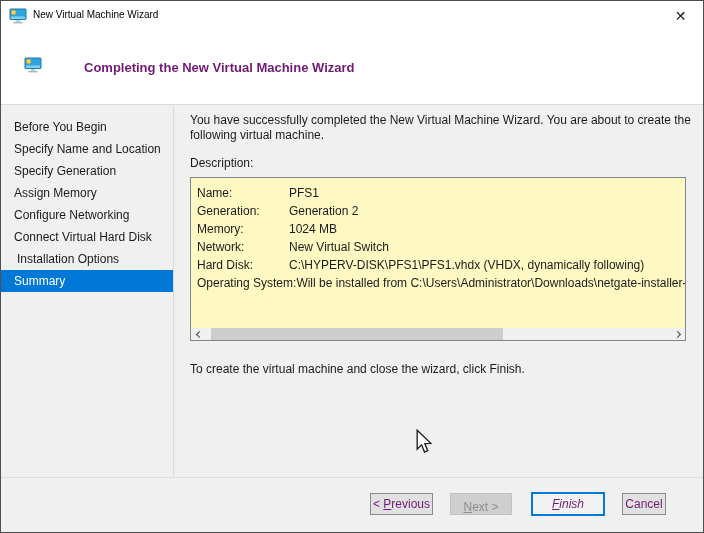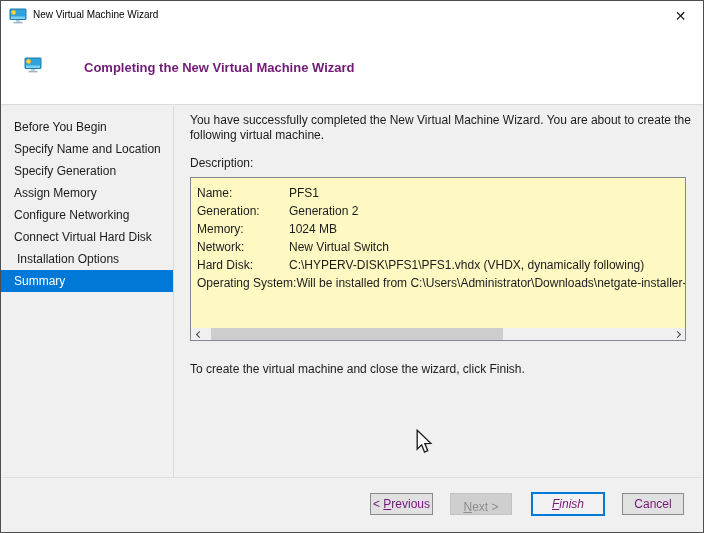--- a/index.html
+++ b/index.html
@@ -41,21 +41,21 @@
   .sb-thumb{position:absolute;left:20px;top:0;width:292px;height:12px;background:#cdcdcd;}
 
   .finish-note{position:absolute;left:189px;top:361px;}
   .hline{position:absolute;left:0;top:476px;width:702px;height:1px;background:#dfdfdf;}
 
   .btn{position:absolute;height:22px;background:#e1e1e1;border:1px solid #8a8a8a;display:flex;align-items:center;justify-content:center;font-size:12px;color:#701a75;cursor:default;}
   .btn .u{text-decoration:underline;}
   .btn-previous{left:369px;top:492px;width:63px;}
   .btn-next{left:449px;top:492px;width:62px;background:#cfcfcf;border-color:#c2c2c2;color:#8d8d8d;align-items:flex-end;}
   .btn-finish{left:530px;top:491px;width:74px;height:24px;border:2px solid #0078d7;background:#f2f2f2;font-style:italic;}
-  .btn-cancel{left:621px;top:492px;width:62px;}
+  .btn-cancel{left:621px;top:492px;width:44px;}
 
   .cursor{position:absolute;left:414px;top:428px;width:18px;height:26px;pointer-events:none;}
 </style>
 </head>
 <body>
 
 <div class="window">
 
   <div class="top-white"></div>
 

